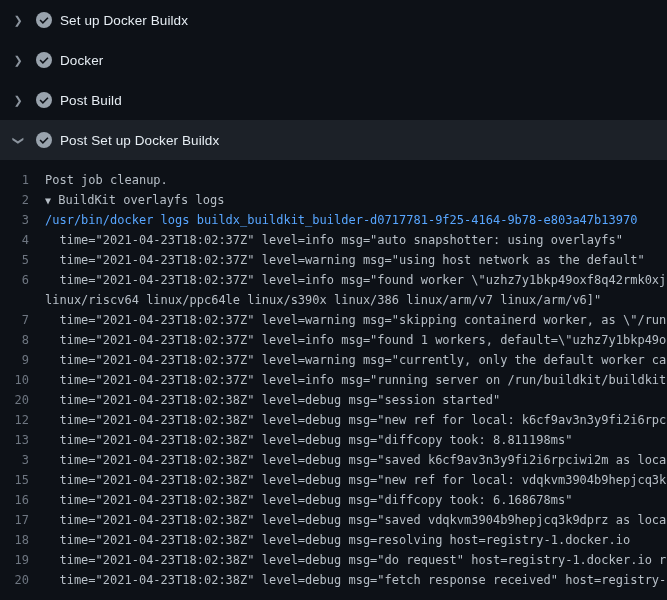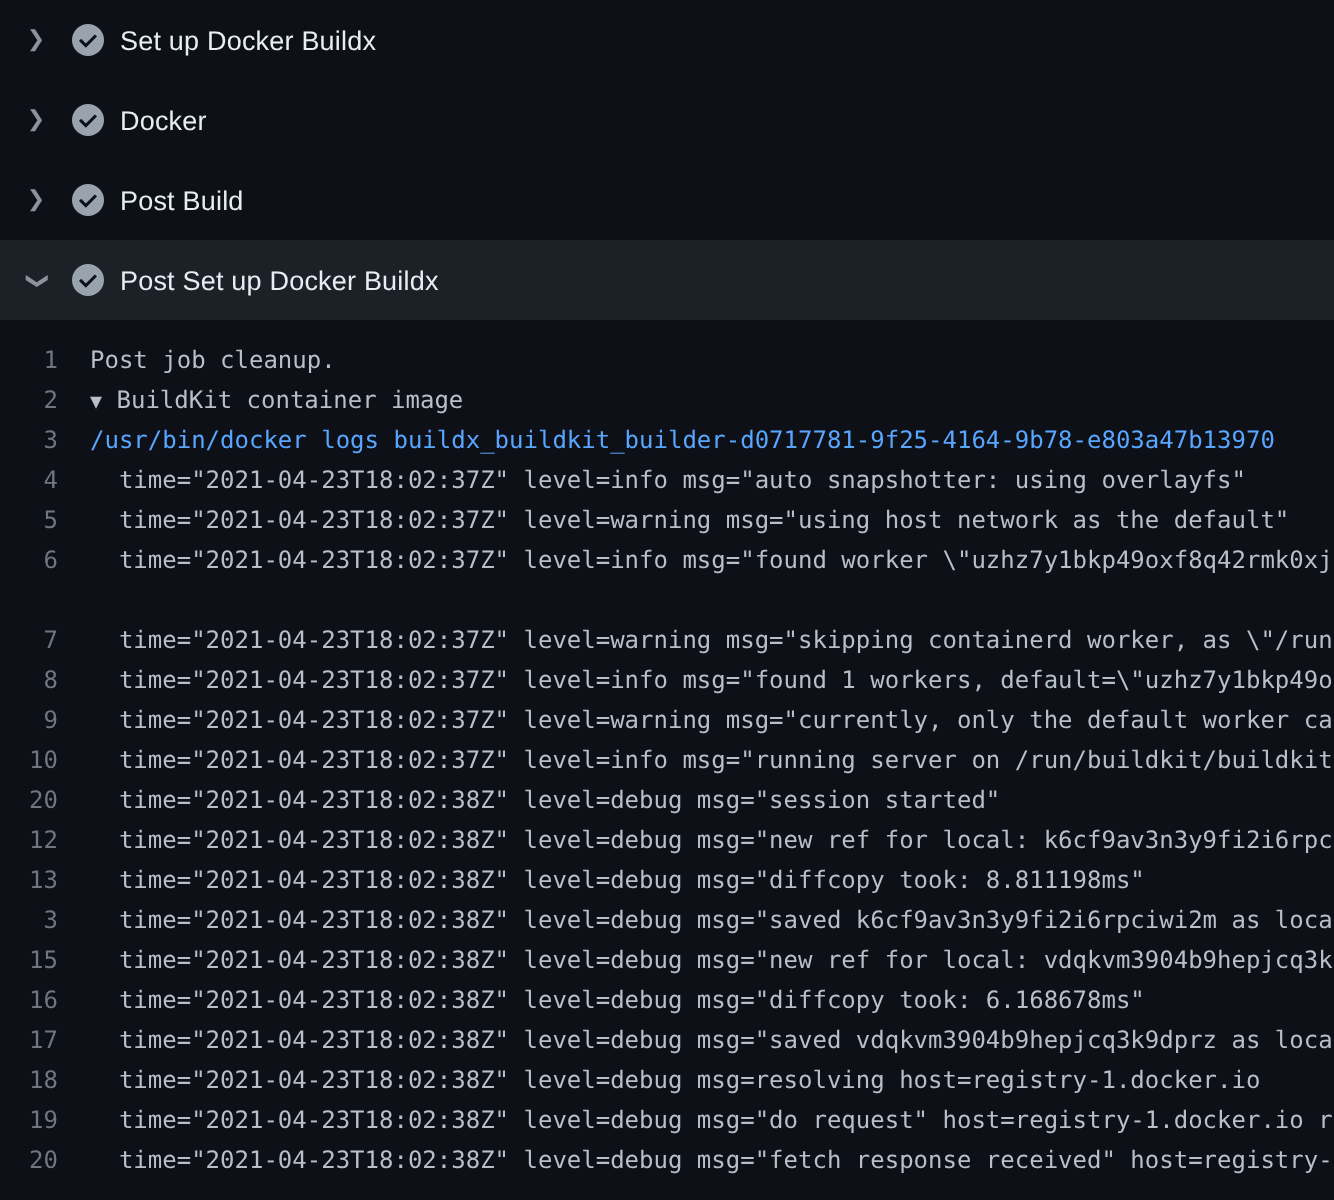--- a/index.html
+++ b/index.html
@@ -96,21 +96,21 @@
     <span class="step-label">Post Set up Docker Buildx</span>
   </div>
 <div class="log">
   <div class="row">
     <span class="num">1</span>
     <span class="txt type-plain">Post job cleanup.</span>
   </div>
 
   <div class="row">
     <span class="num">2</span>
-    <span class="txt type-plain"><span class="tri">▼</span><span> BuildKit container image</span></span>
+    <span class="txt type-plain"><span class="tri">▼</span><span> BuildKit overlayfs logs</span></span>
   </div>
 
   <div class="row">
     <span class="num">3</span>
     <span class="txt type-command">/usr/bin/docker logs buildx_buildkit_builder-d0717781-9f25-4164-9b78-e803a47b13970</span>
   </div>
 
   <div class="row">
     <span class="num">4</span>
     <span class="txt type-plain">  time="2021-04-23T18:02:37Z" level=info msg="auto snapshotter: using overlayfs"</span>
@@ -121,20 +121,21 @@
     <span class="txt type-plain">  time="2021-04-23T18:02:37Z" level=warning msg="using host network as the default"</span>
   </div>
 
   <div class="row">
     <span class="num">6</span>
     <span class="txt type-plain">  time="2021-04-23T18:02:37Z" level=info msg="found worker \"uzhz7y1bkp49oxf8q42rmk0xj</span>
   </div>
 
   <div class="row">
     <span class="num"></span>
+    <span class="txt type-plain">linux/riscv64 linux/ppc64le linux/s390x linux/386 linux/arm/v7 linux/arm/v6]"</span>
   </div>
 
   <div class="row">
     <span class="num">7</span>
     <span class="txt type-plain">  time="2021-04-23T18:02:37Z" level=warning msg="skipping containerd worker, as \"/run</span>
   </div>
 
   <div class="row">
     <span class="num">8</span>
     <span class="txt type-plain">  time="2021-04-23T18:02:37Z" level=info msg="found 1 workers, default=\"uzhz7y1bkp49o</span>

